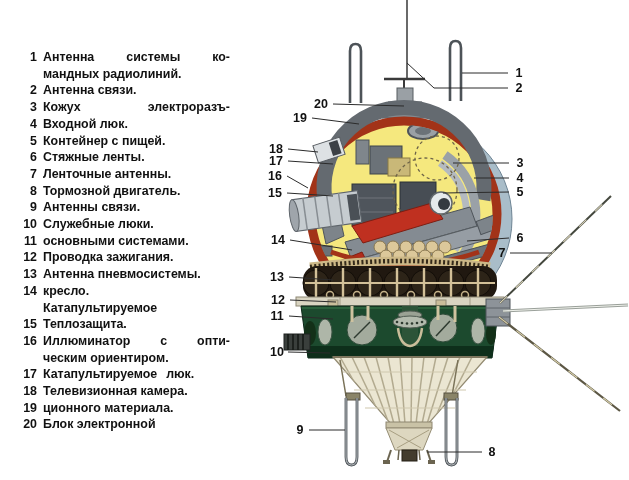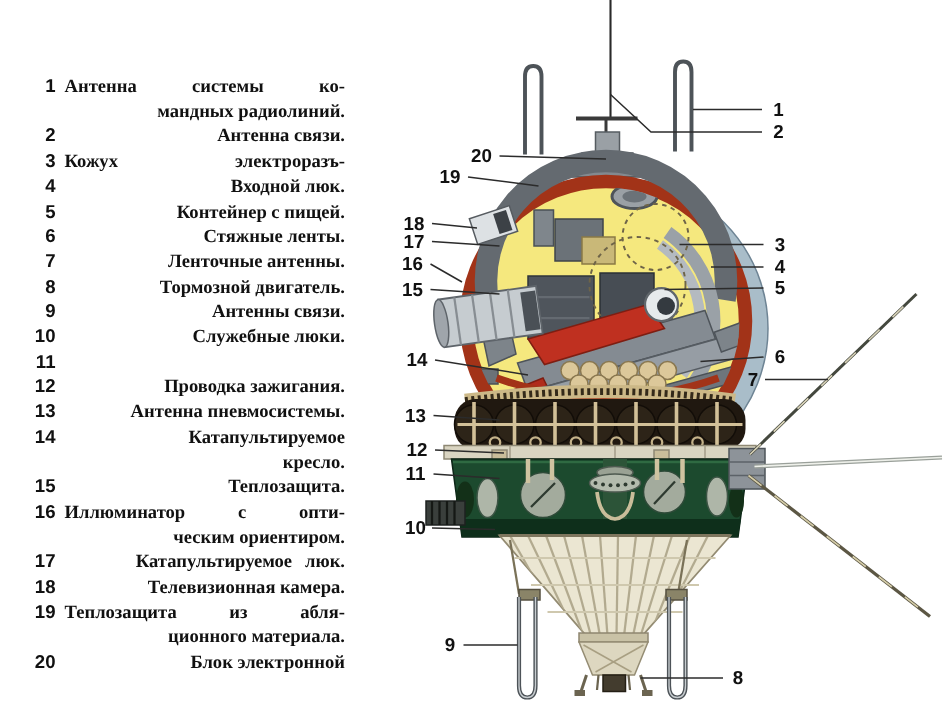--- a/index.html
+++ b/index.html
@@ -2,22 +2,22 @@
 <html><head>
 <meta charset="utf-8">
 <style>
   html,body{margin:0;padding:0;background:#fff;}
   .stage{position:relative;width:629px;height:480px;background:#ffffff;overflow:hidden;
          font-family:"Liberation Sans", sans-serif;}
   .legend{position:absolute;left:16px;top:49px;width:216px;color:#111;
           font-size:12.4px;line-height:16.7px;font-weight:bold;}
   .li{display:flex;}
   .num{flex:none;width:21px;text-align:right;}
-  .txt{flex:none;width:187px;margin-left:6px;font-family:Liberation Serif, serif;}
-  .ln{display:block;text-align:right;}
+  .txt{flex:none;width:187px;margin-left:6px;}
+  .ln{display:block;}
   .j1{text-align:justify;text-align-last:justify;}
   .j2{word-spacing:5.5px;}
   svg{position:absolute;left:0;top:0;}
   .leader{fill:none;stroke:#2b2b2b;stroke-width:1;}
   .cnum{font-family:"Liberation Sans", sans-serif;font-size:12.5px;font-weight:bold;fill:#111;}
 </style>
 </head>
 <body>
 
 <div class="stage">
@@ -368,39 +368,40 @@
       </div>
       <div class="li">
         <span class="num">10</span>
         <span class="txt">
           <span class="ln">Служебные люки.</span>
         </span>
       </div>
       <div class="li">
         <span class="num">11</span>
         <span class="txt">
+          <span class="ln">основными системами.</span>
         </span>
       </div>
       <div class="li">
         <span class="num">12</span>
         <span class="txt">
           <span class="ln">Проводка зажигания.</span>
         </span>
       </div>
       <div class="li">
         <span class="num">13</span>
         <span class="txt">
           <span class="ln">Антенна пневмосистемы.</span>
         </span>
       </div>
       <div class="li">
         <span class="num">14</span>
         <span class="txt">
+          <span class="ln">кресло.</span>
           <span class="ln">Катапультируемое</span>
-          <span class="ln">кресло.</span>
         </span>
       </div>
       <div class="li">
         <span class="num">15</span>
         <span class="txt">
           <span class="ln">Теплозащита.</span>
         </span>
       </div>
       <div class="li">
         <span class="num">16</span>
@@ -417,21 +418,20 @@
       </div>
       <div class="li">
         <span class="num">18</span>
         <span class="txt">
           <span class="ln">Телевизионная камера.</span>
         </span>
       </div>
       <div class="li">
         <span class="num">19</span>
         <span class="txt">
-          <span class="ln j1">Теплозащита из абля-</span>
           <span class="ln">ционного материала.</span>
         </span>
       </div>
       <div class="li">
         <span class="num">20</span>
         <span class="txt">
           <span class="ln">Блок электронной</span>
         </span>
       </div>
     </div>

